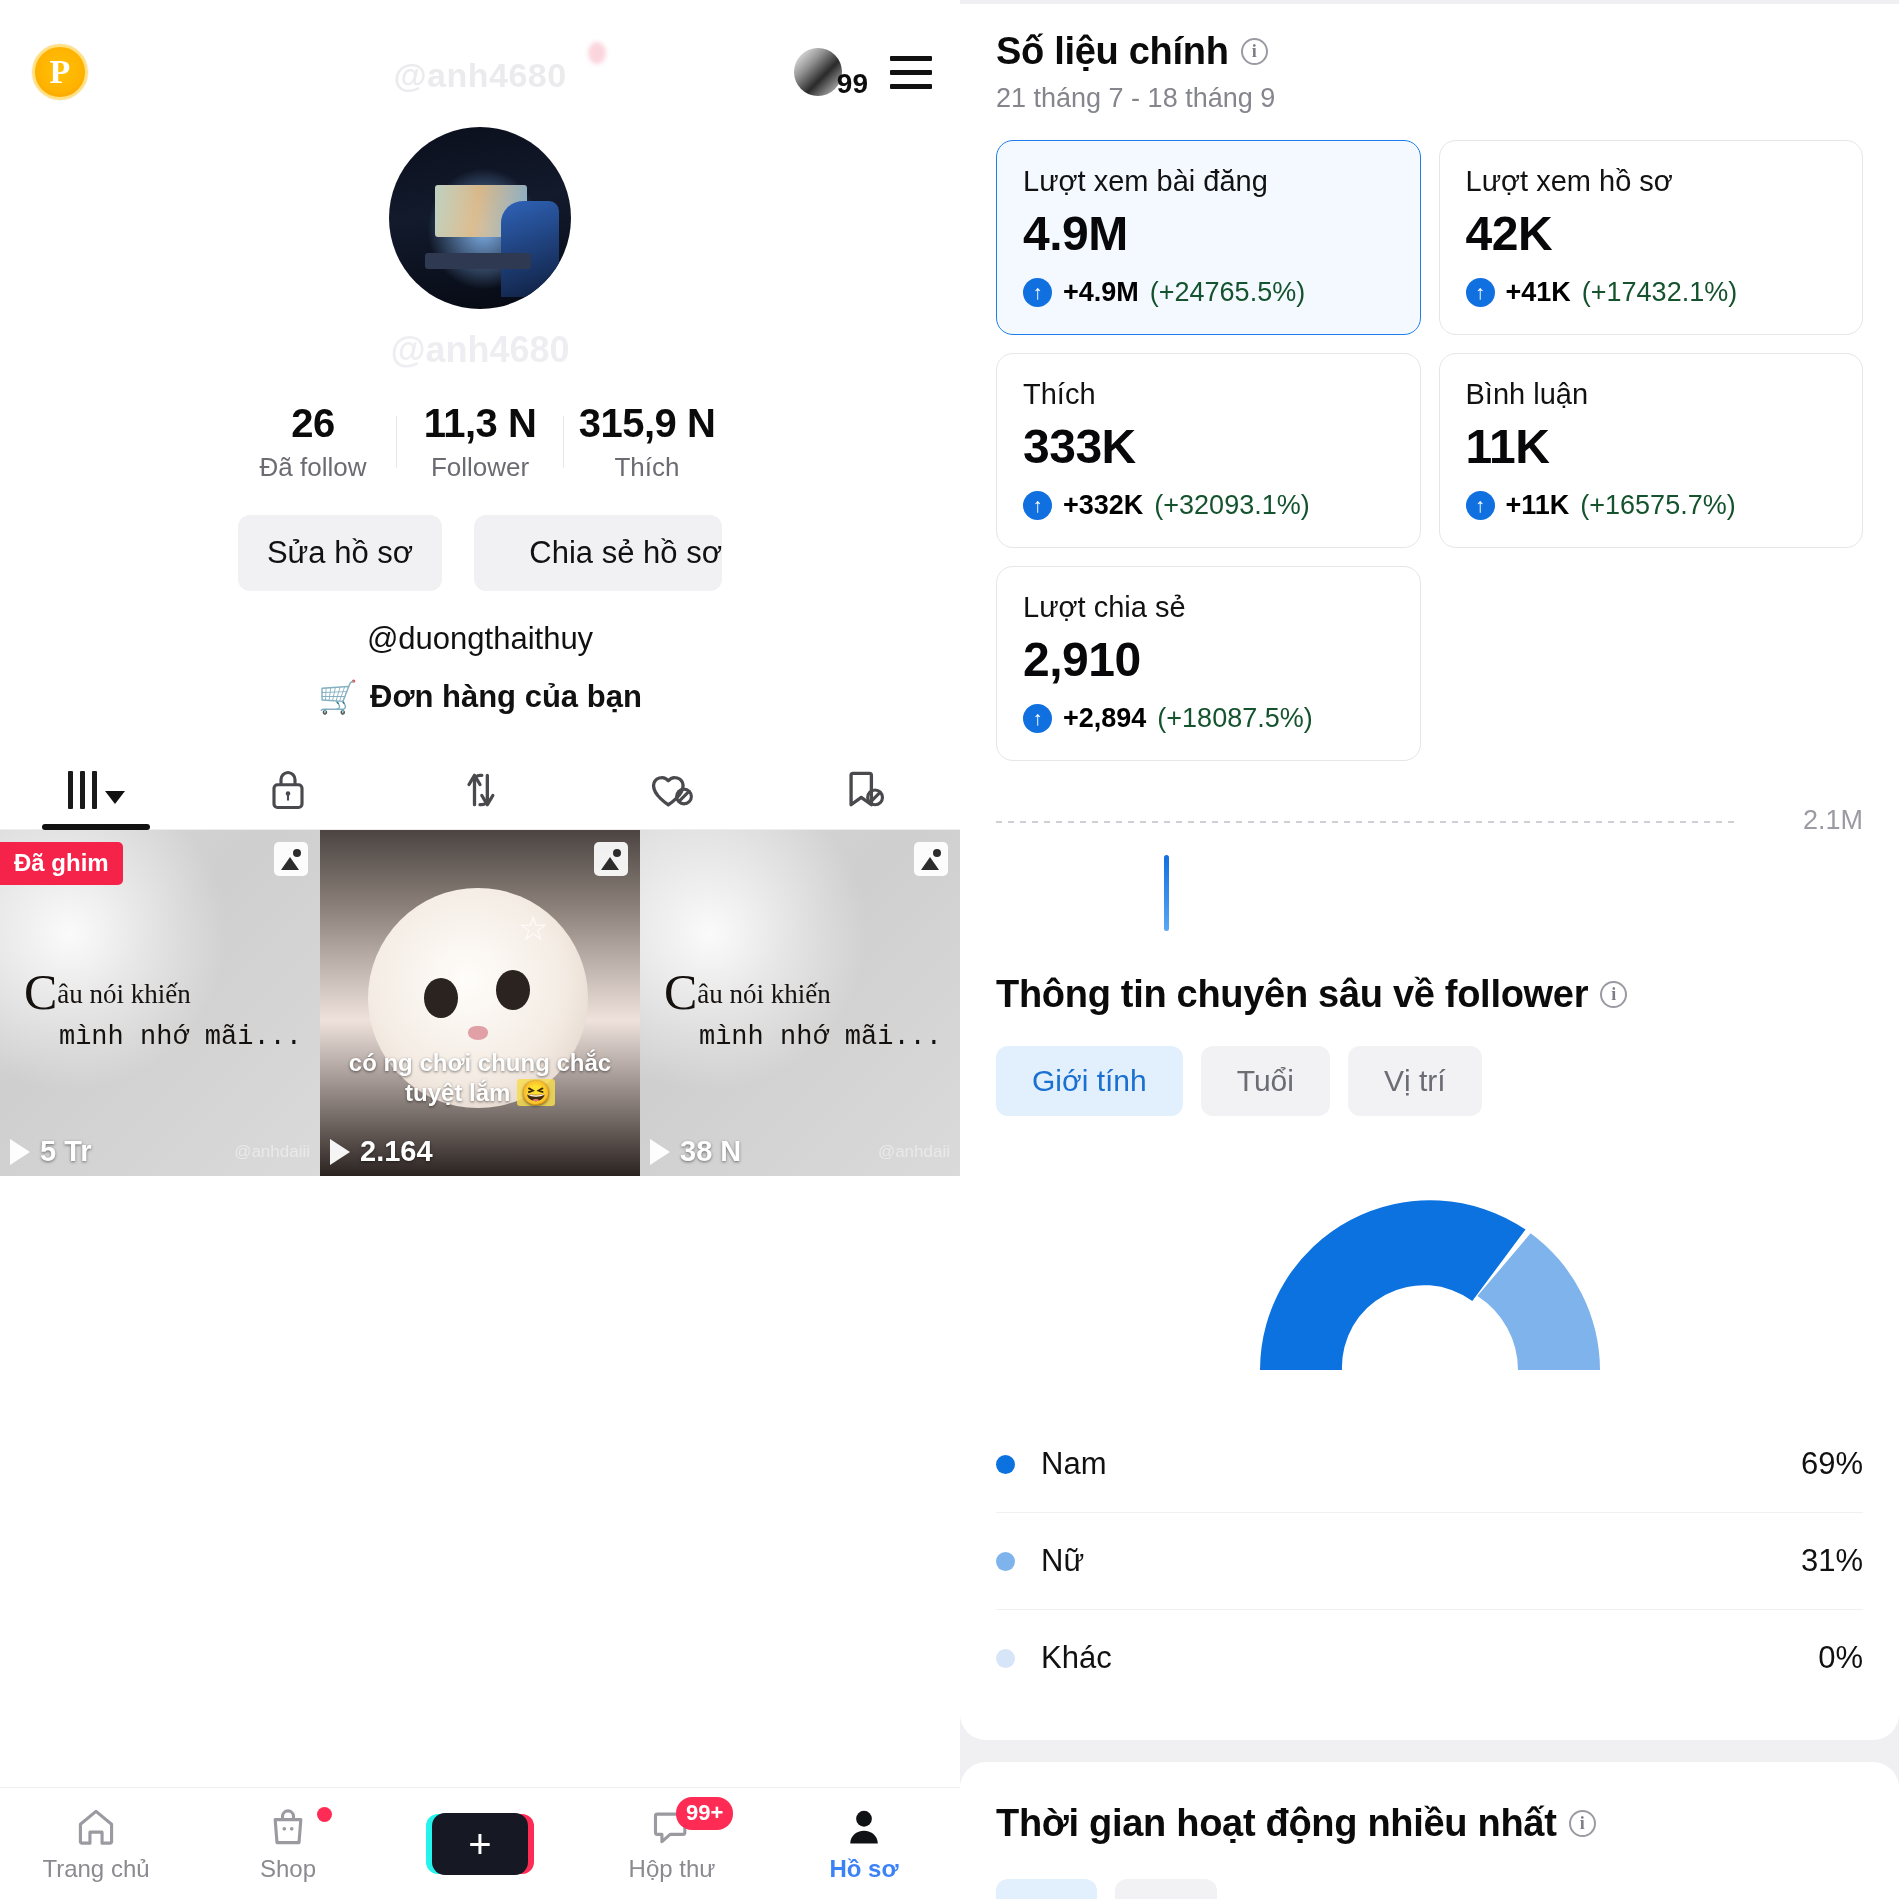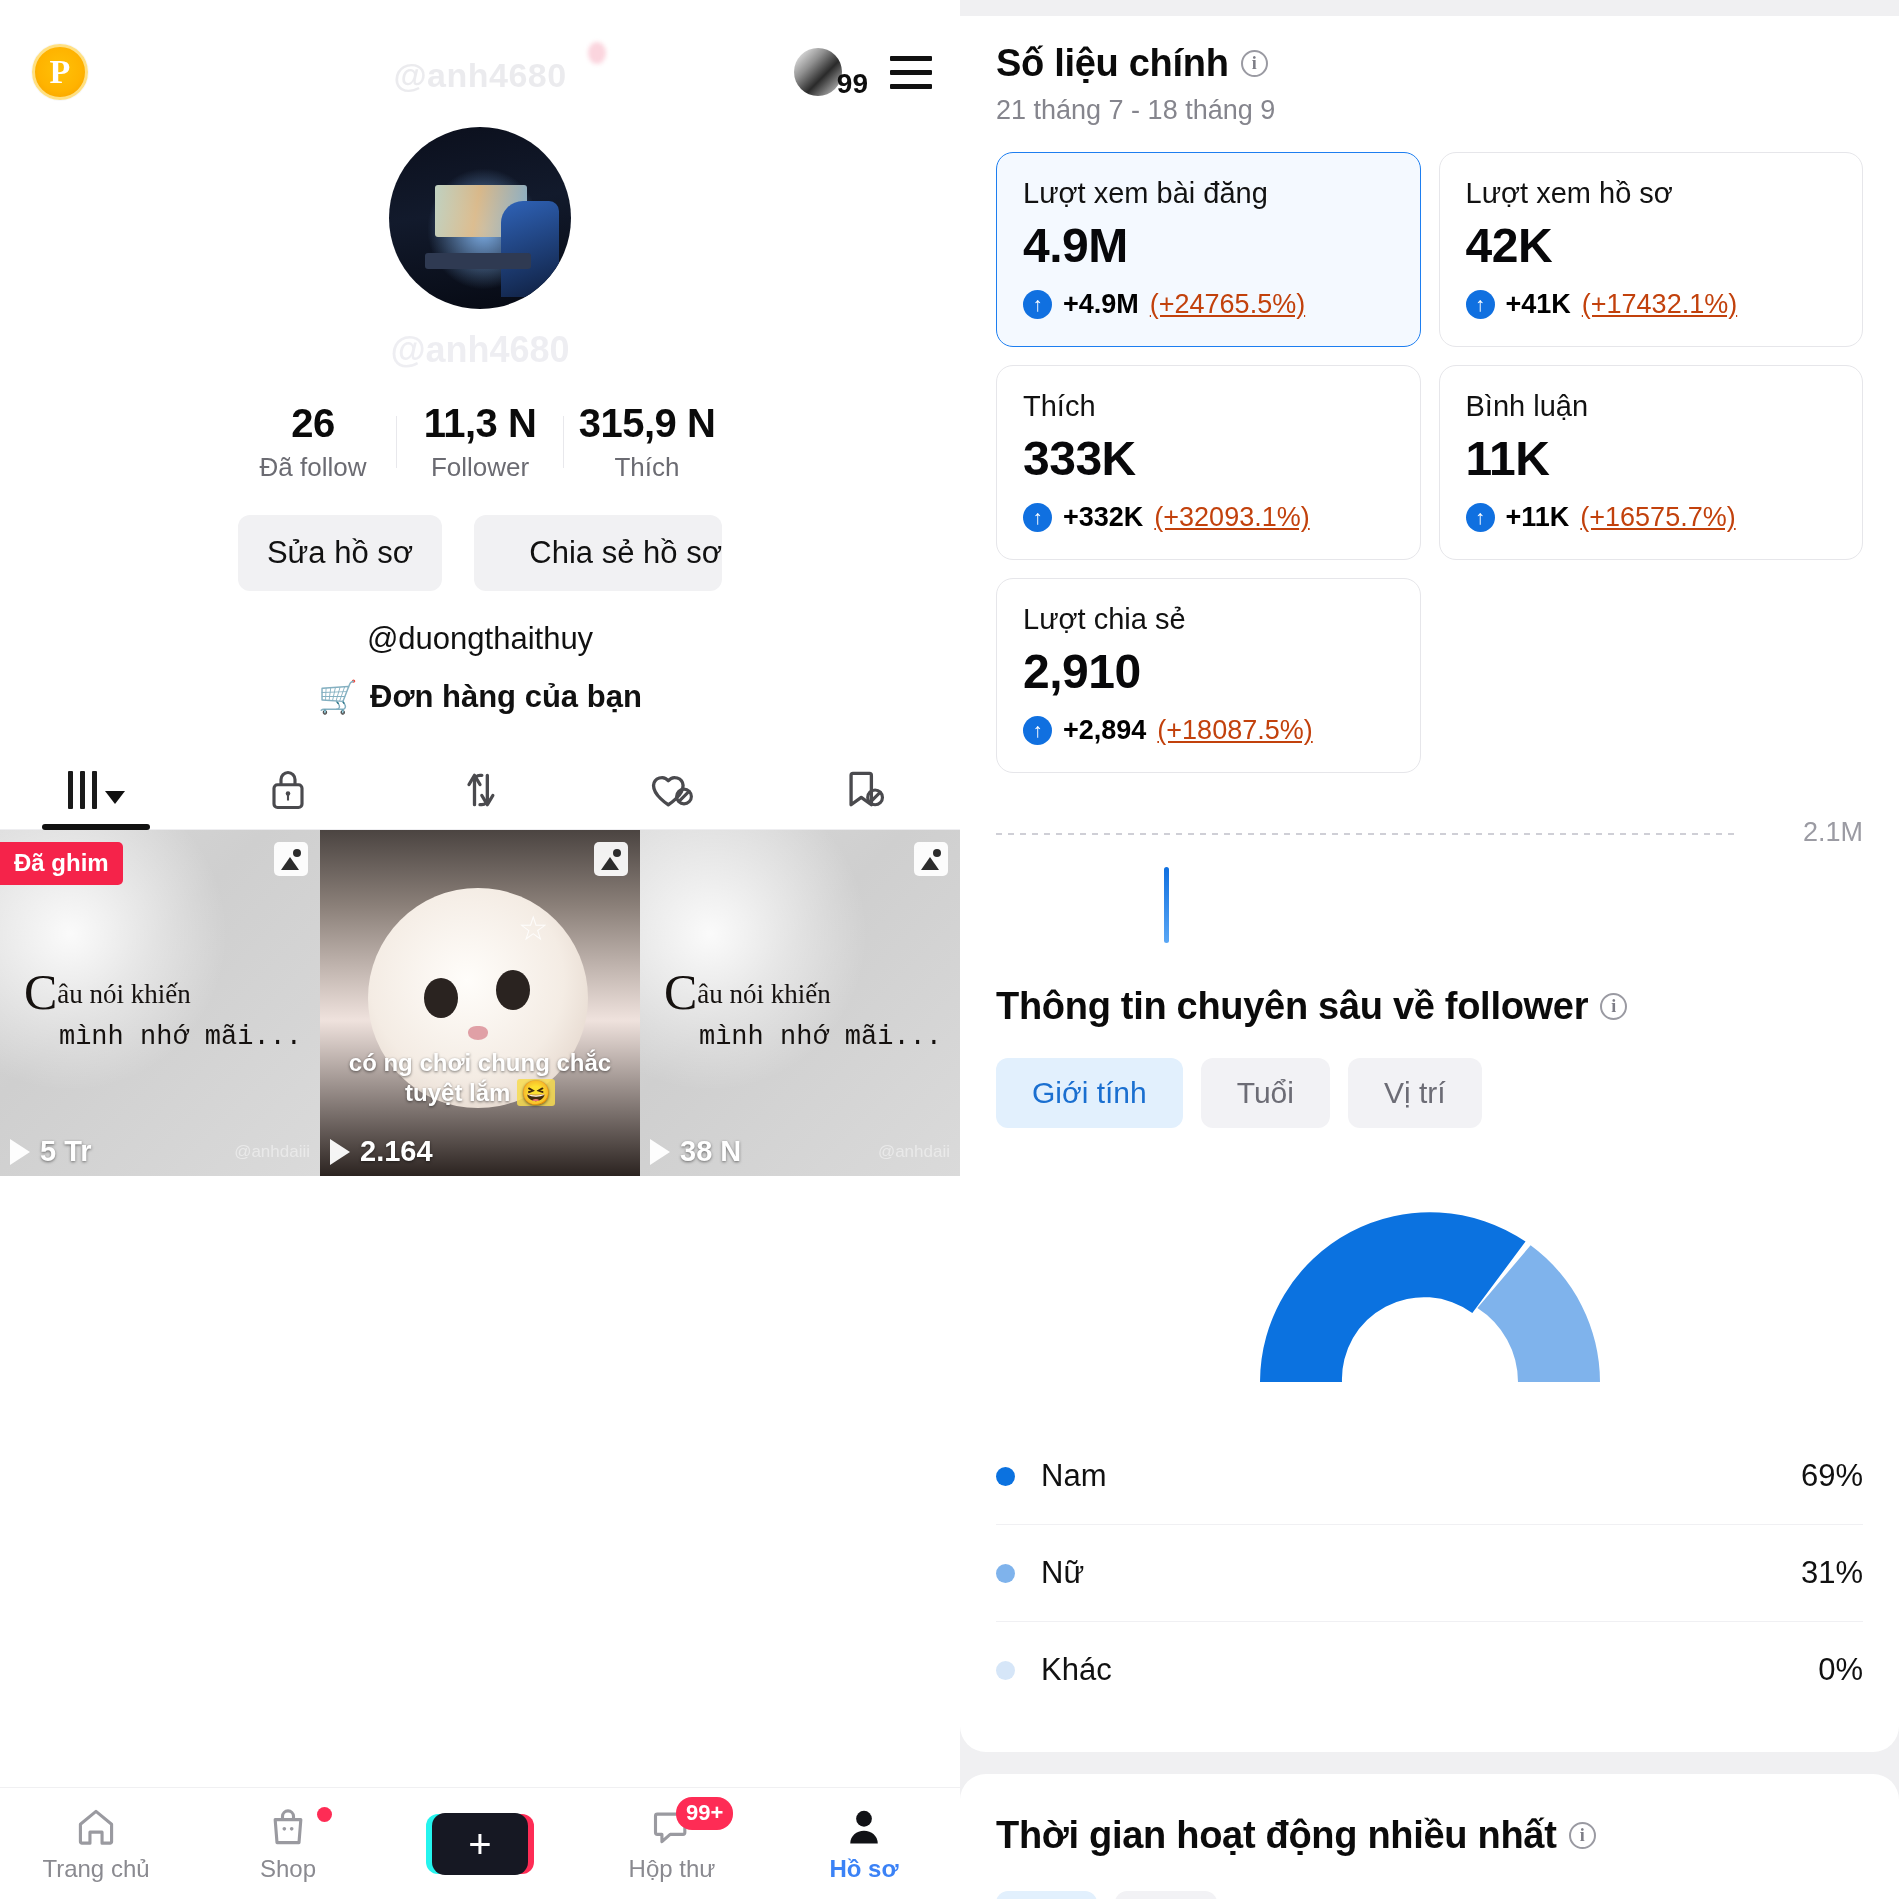--- a/index.html
+++ b/index.html
@@ -211,21 +211,21 @@
   }
   .badge99 {
     position: absolute; left: 50%; margin-left: 4px; top: -8px;
     background: #fe2c55; color: #fff; font-size: 22px; font-weight: 700;
     padding: 3px 10px 4px; border-radius: 16px;
   }
 
   
   .right-pane {
     width: 939px; height: 1899px; flex: 0 0 939px;
-    background: #f0f0f2; padding: 16px 0 0 0; overflow: hidden;
+    background: #f0f0f2; padding: 4px 0 0 0; overflow: hidden;
     position: relative;
   }
   .card-sheet {
     background: #fff; border-radius: 0 0 26px 26px;
     padding: 26px 36px 34px;
   }
   .sec-title {
     display: flex; align-items: center; gap: 12px;
     font-size: 38px; font-weight: 800; color: #0b0b0b; letter-spacing: -.3px;
   }
@@ -246,21 +246,21 @@
   }
   .metric.selected { border-color: #1d7ef0; background: #f4f9ff; }
   .metric .mlbl { font-size: 29px; color: #121212; }
   .metric .mval { font-size: 48px; font-weight: 800; color: #08080a; margin-top: 8px; letter-spacing: -.5px; }
   .metric .mdelta { display: flex; align-items: center; gap: 11px; margin-top: 16px; font-size: 27px; }
   .up-ic {
     width: 29px; height: 29px; border-radius: 50%; background: #1070e0;
     color: #fff; font-size: 20px; line-height: 29px; text-align: center; font-weight: 700;
   }
   .mdelta .d1 { color: #000000; font-weight: 600; }
-  .mdelta .d2 { color: #c2410c; text-decoration: underline; }
+  .mdelta .d2 { color: #14532d; }
 
   .spark-wrap { position: relative; height: 150px; margin-top: 44px; }
   .gridline {
     position: absolute; left: 0; right: 128px; top: 16px; height: 2px;
     background-image: linear-gradient(to right,#cfcfd6 0 6px, transparent 6px 12px);
     background-size: 12px 2px;
   }
   .gridline-lbl { position: absolute; right: 0; top: 0; font-size: 27px; color: #9b9ba3; text-align: center; }
   .spike {
     position: absolute; left: 168px; top: 50px; width: 5px; height: 76px;

